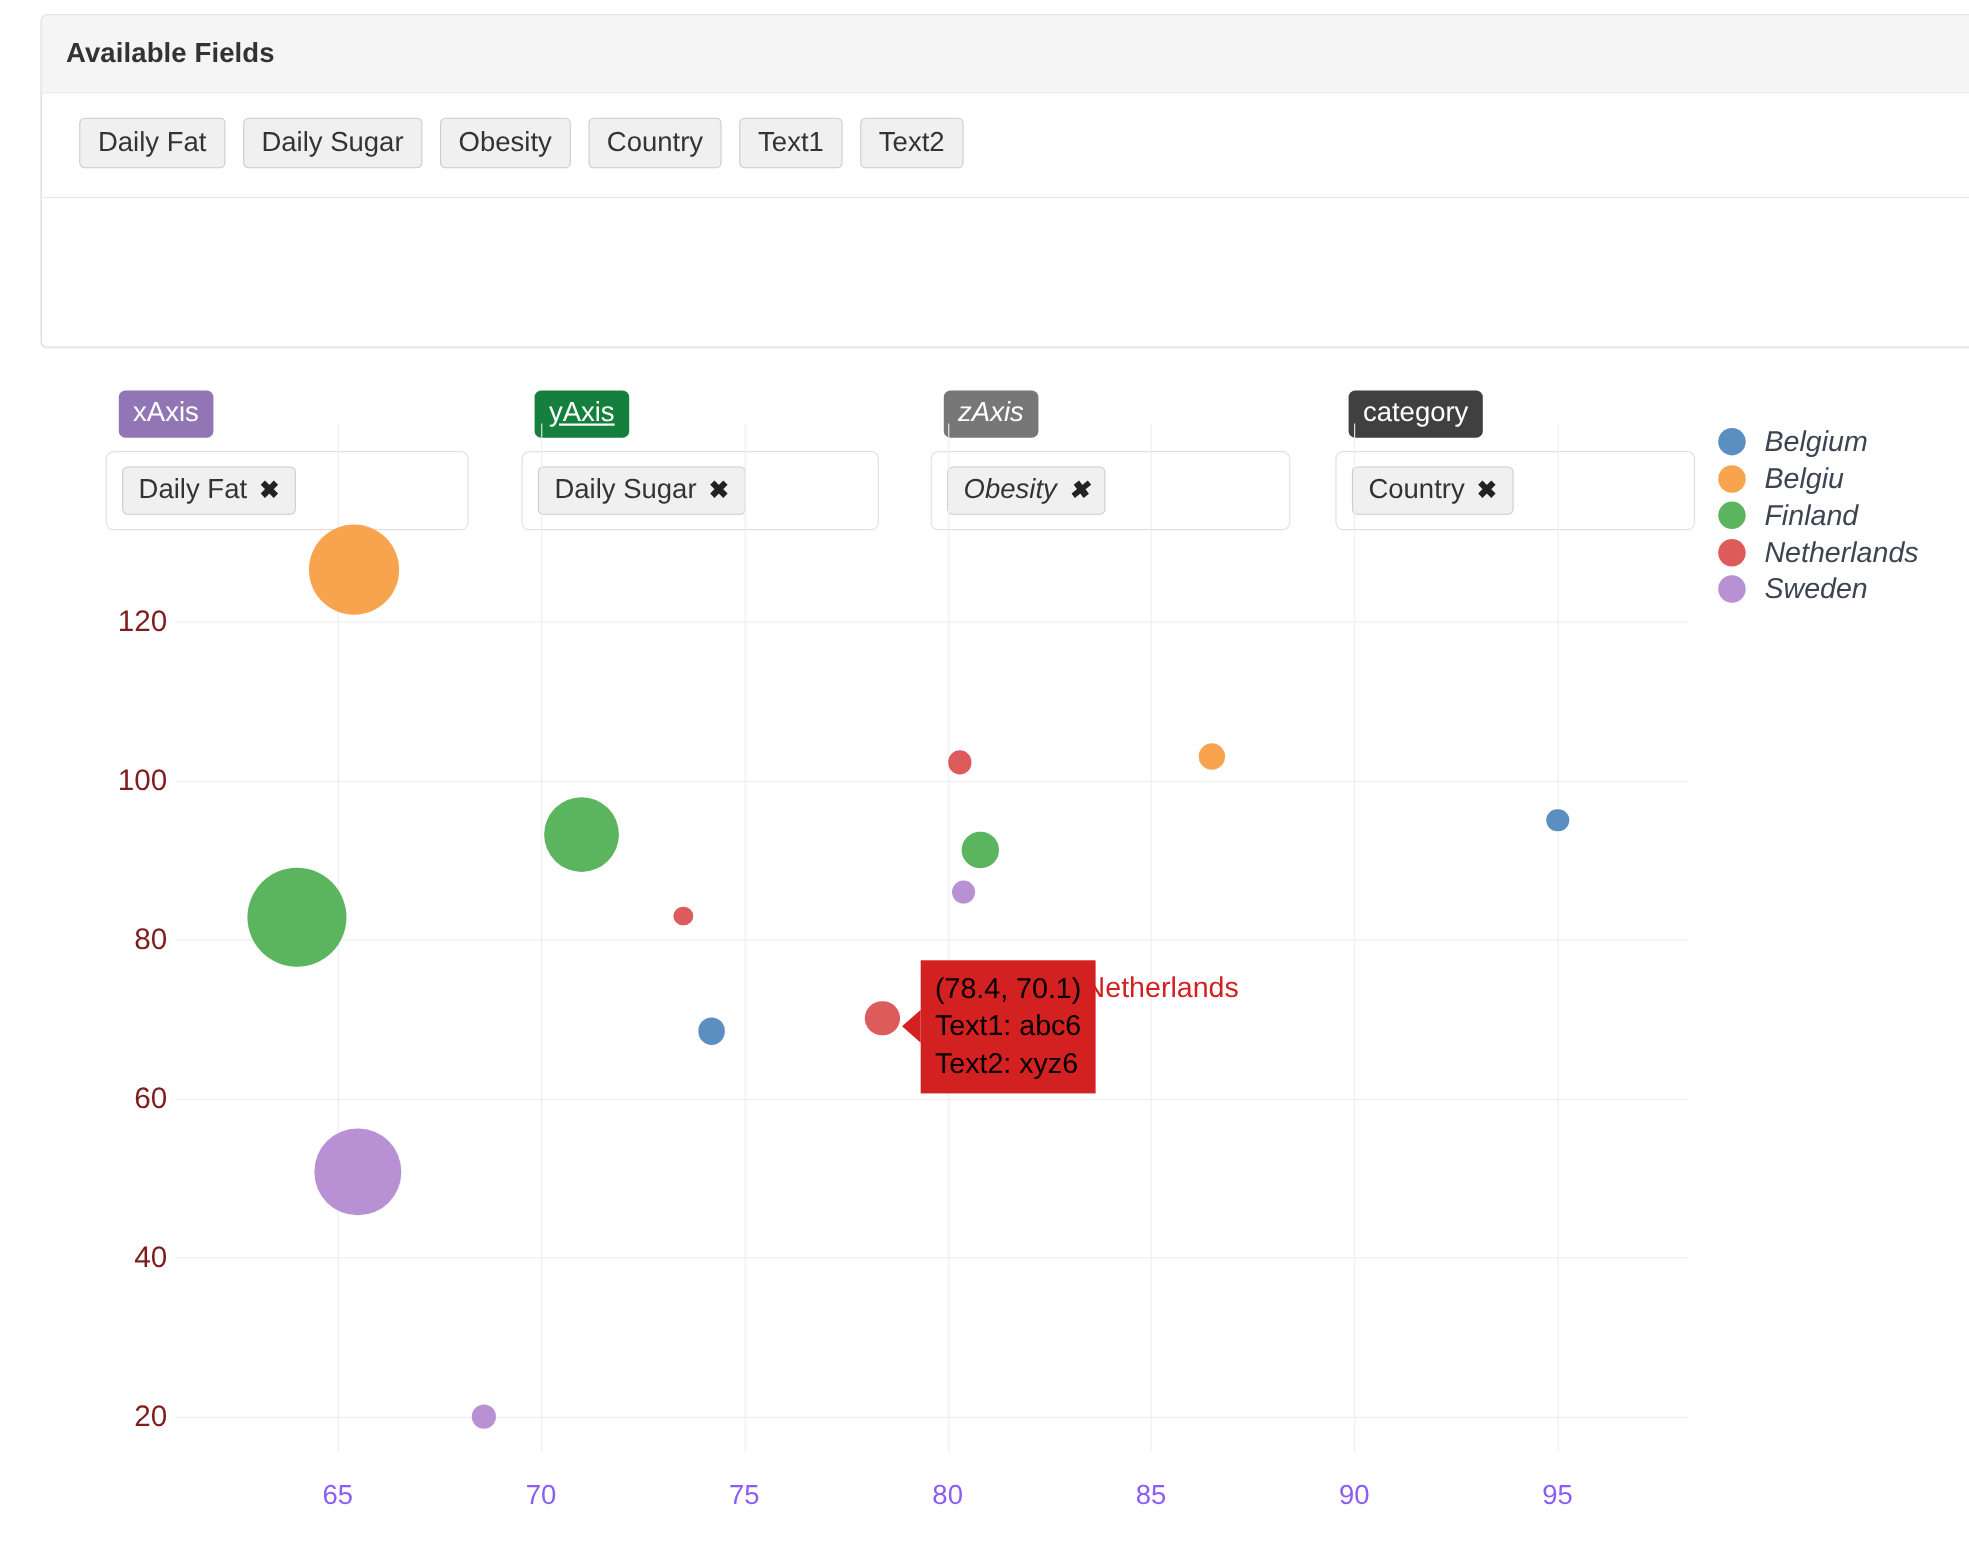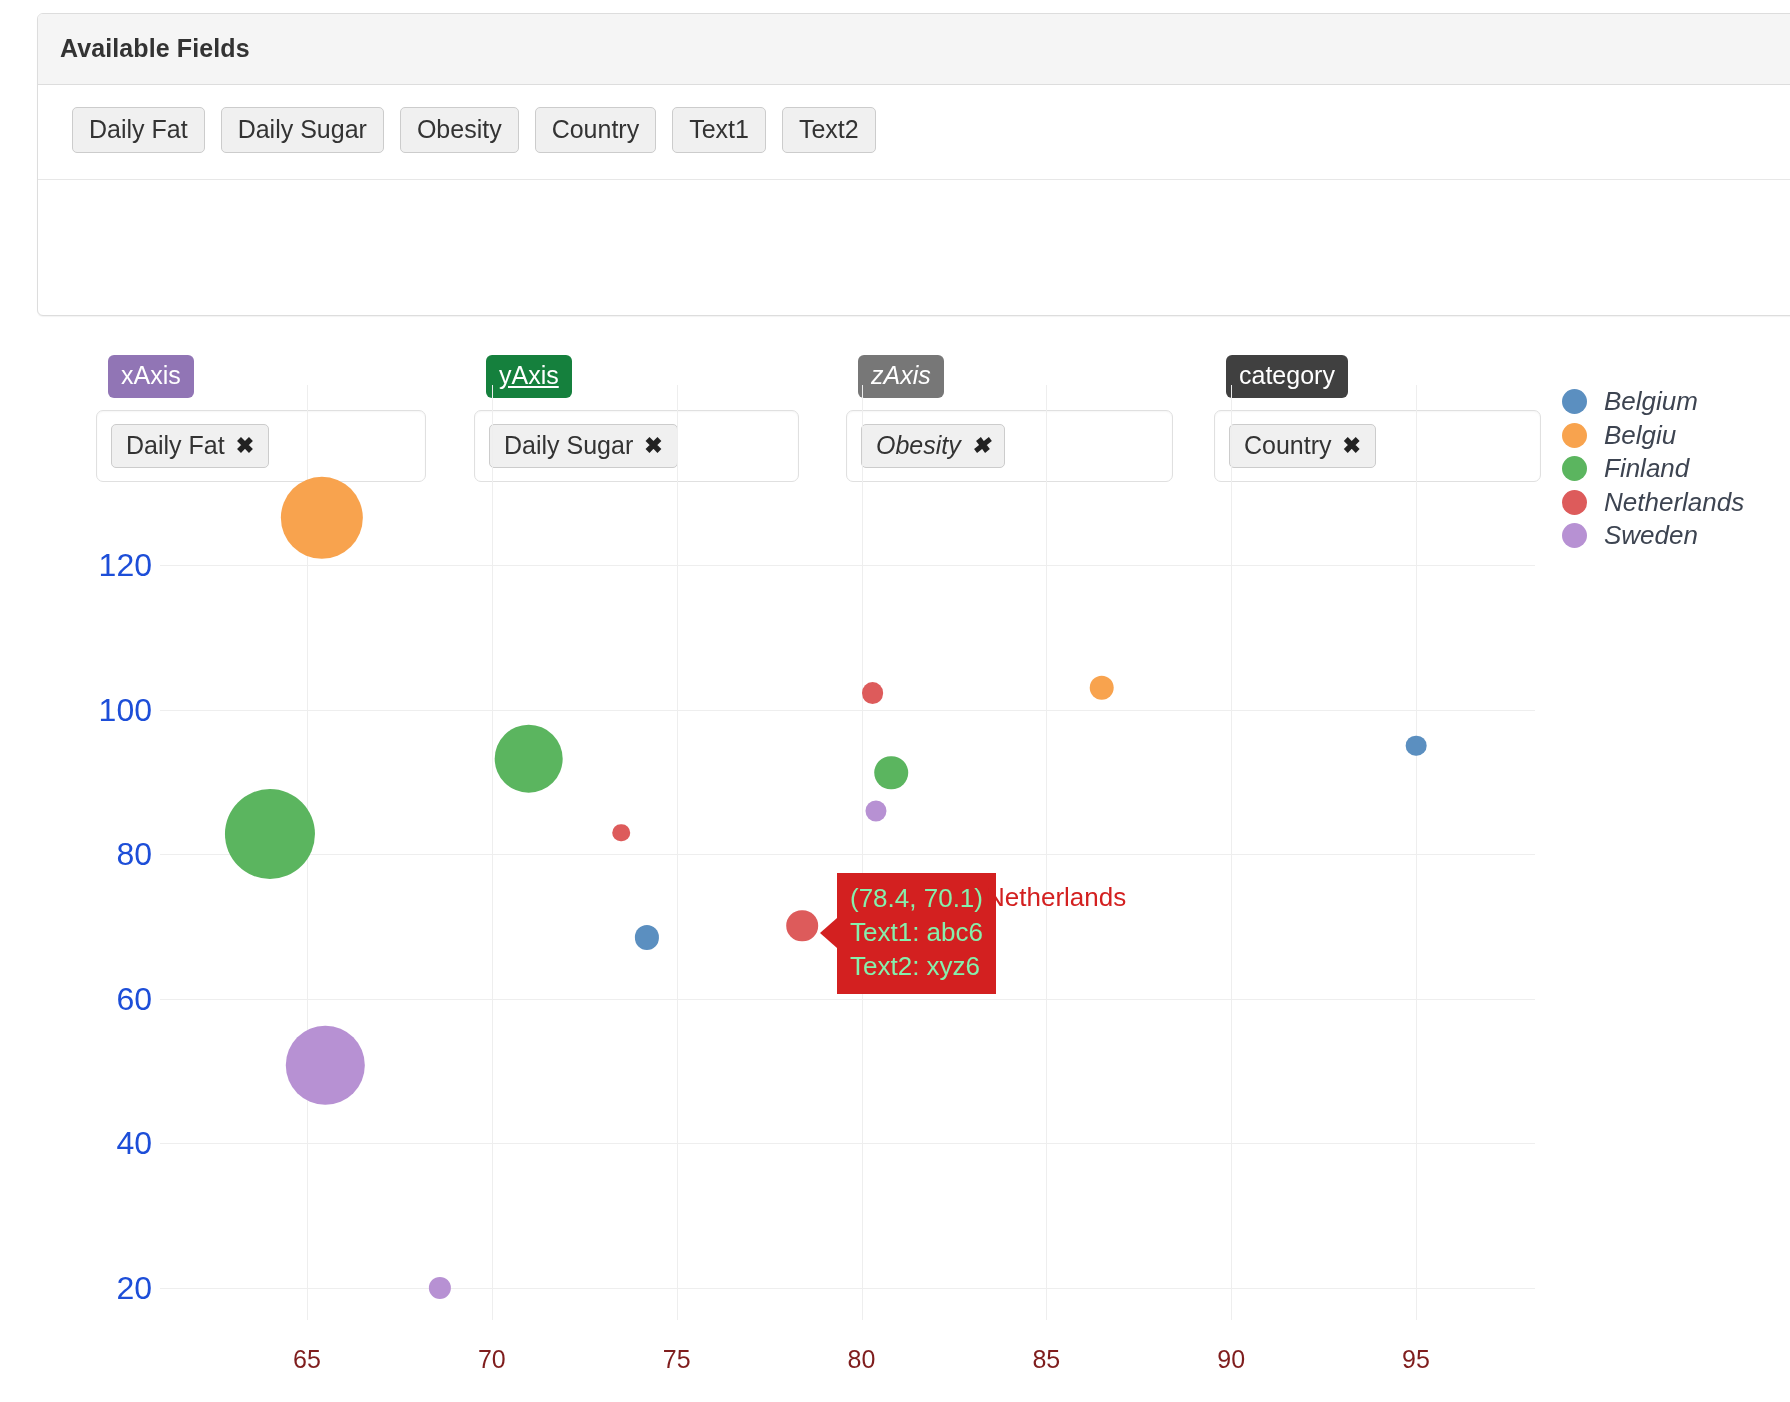--- a/index.html
+++ b/index.html
@@ -115,28 +115,28 @@
   .grid-v, .grid-h {
     position: absolute;
     background: #eeeeee;
   }
   .grid-v { width: 1px; }
   .grid-h { height: 1px; }
 
   .tick-x {
     position: absolute;
     font-size: 25px;
+    color: #8b5cf6;
+    transform: translateX(-50%);
+    white-space: nowrap;
+  }
+  .tick-y {
+    position: absolute;
+    font-size: 27px;
     color: #7f1d1d;
-    transform: translateX(-50%);
-    white-space: nowrap;
-  }
-  .tick-y {
-    position: absolute;
-    font-size: 32px;
-    color: #1d4ed8;
     transform: translateY(-50%);
     text-align: center;
     white-space: nowrap;
   }
 
   .bubble {
     position: absolute;
     border-radius: 50%;
     transform: translate(-50%, -50%);
     cursor: pointer;
@@ -168,21 +168,21 @@
   }
 
   
   #tooltip {
     position: absolute;
     left: 837px; top: 873px;
   }
   .tt-box {
     position: relative;
     background: #d32020;
-    color: #86efac;
+    color: #000000;
     padding: 9px 13px 11px 13px;
     font-size: 26px;
     line-height: 1.30;
     white-space: nowrap;
   }
   .tt-box::before {
     content: "";
     position: absolute;
     left: -17px; top: 45px;
     border-top: 15px solid transparent;

